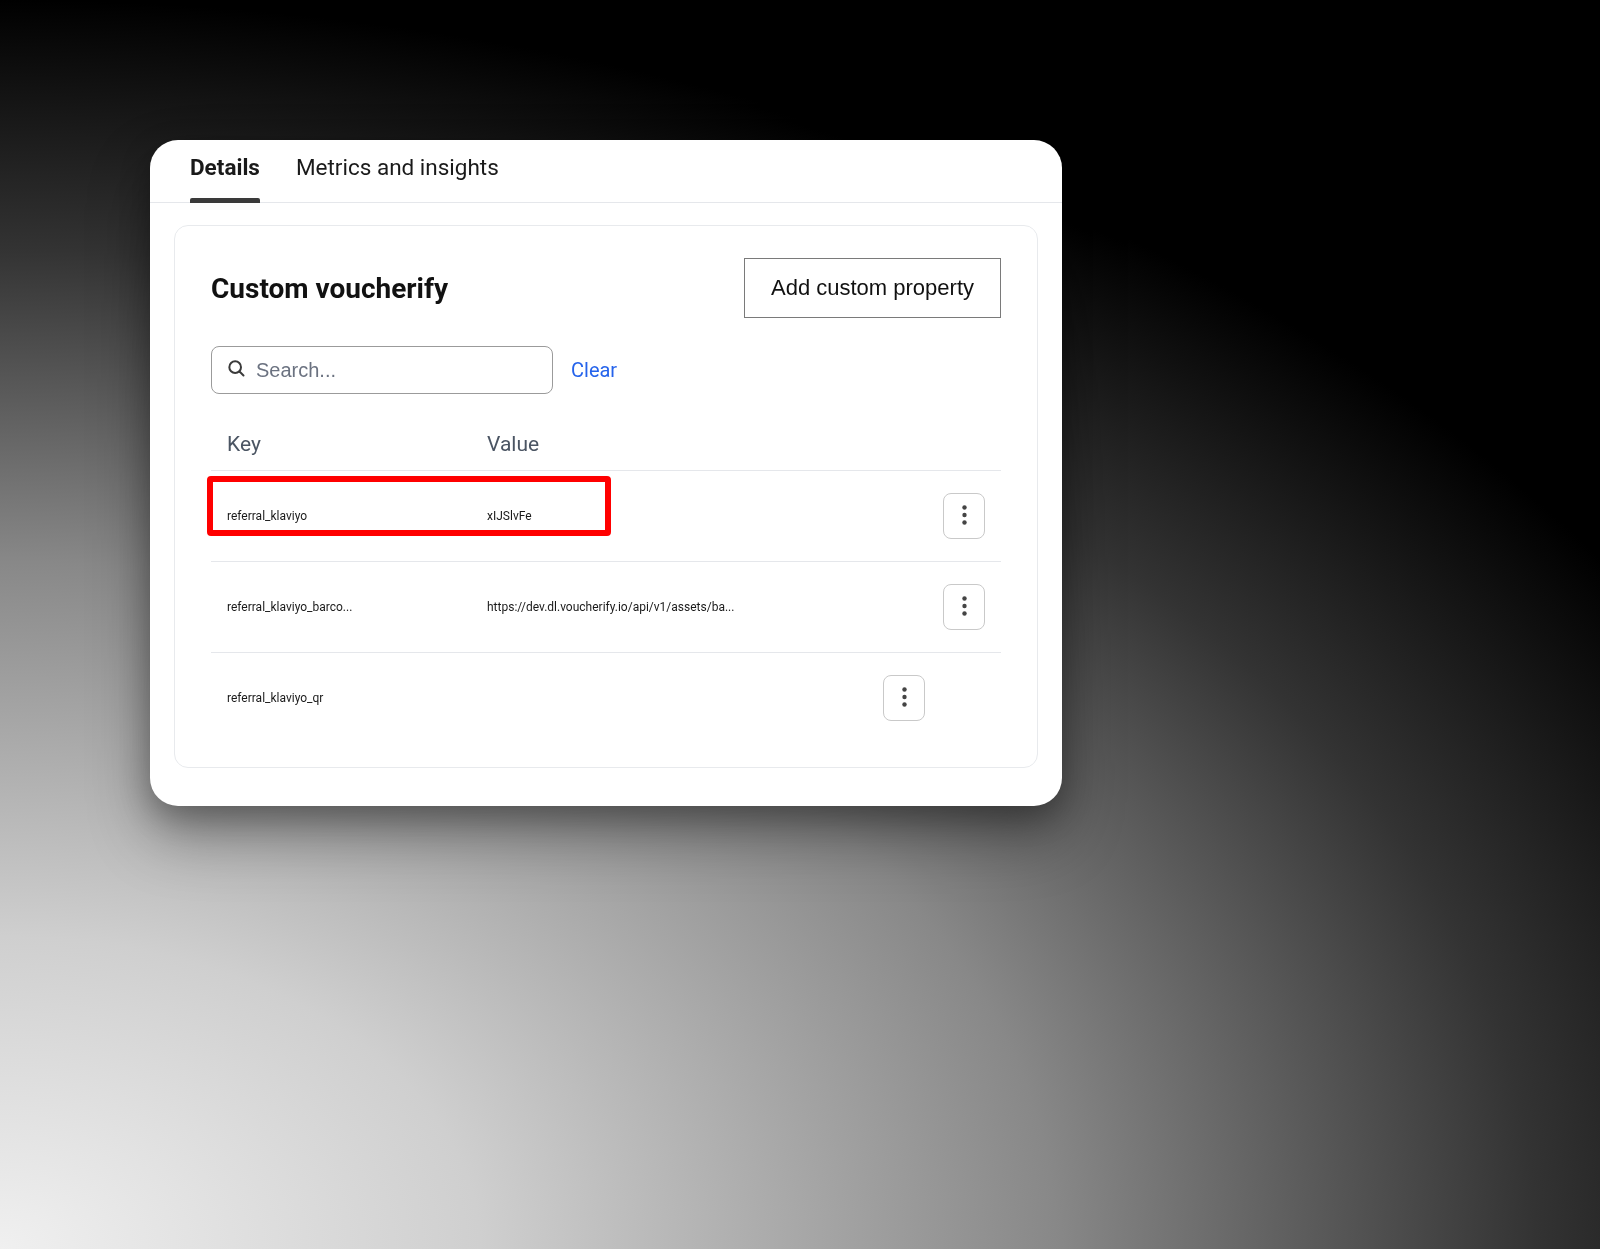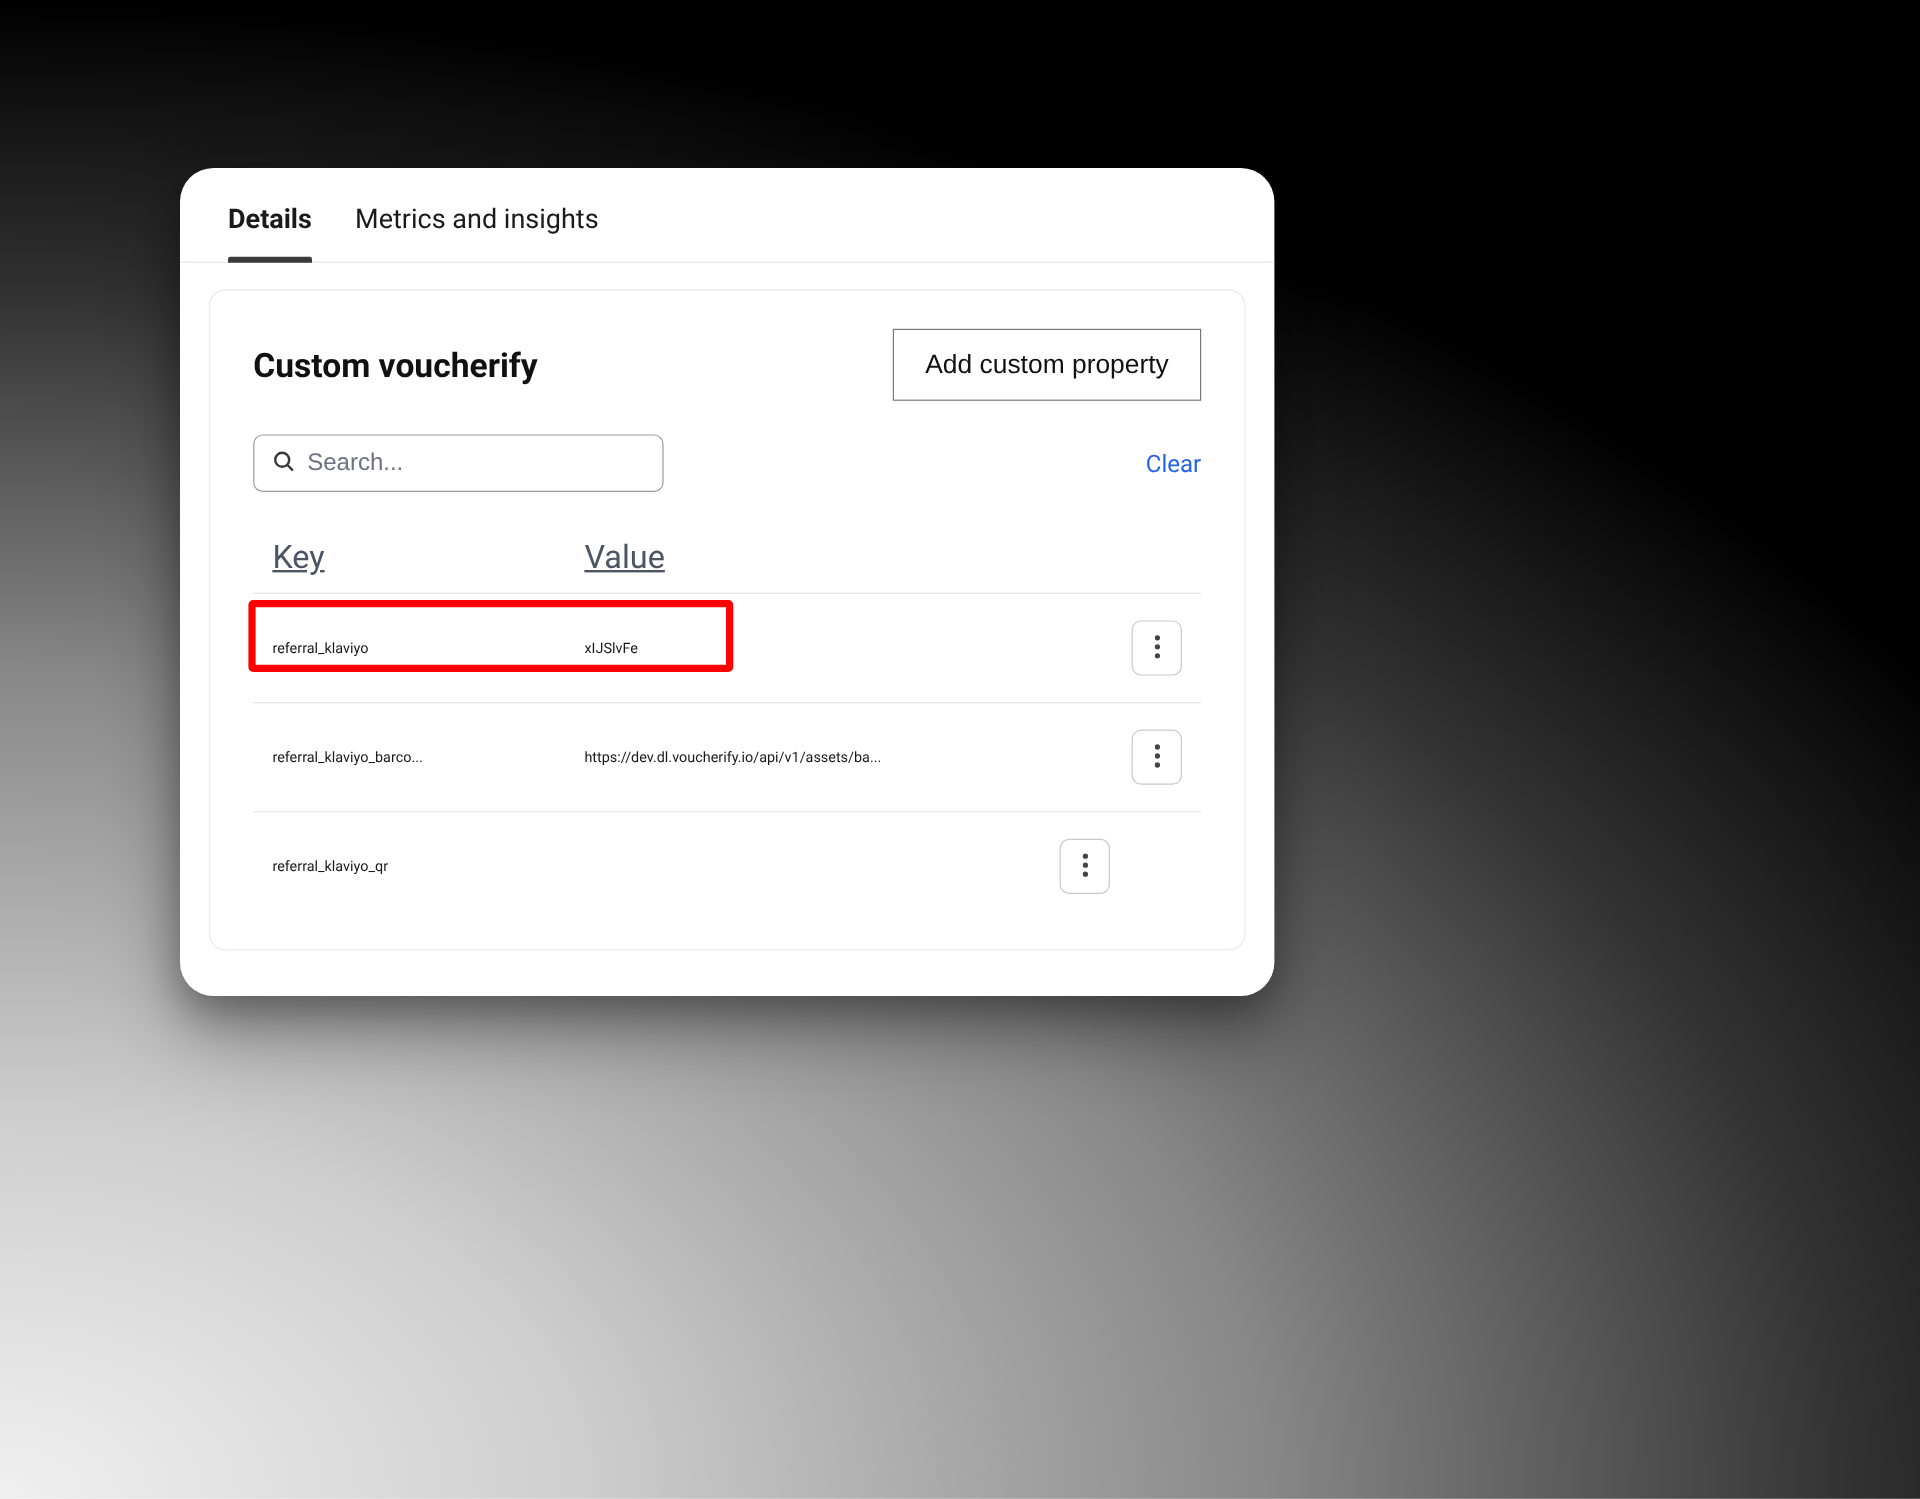--- a/index.html
+++ b/index.html
@@ -18,21 +18,21 @@
     top: 140px;
     width: 912px;
     background: #fff;
     border-radius: 28px;
     box-shadow: 0 30px 60px rgba(0,0,0,0.35), 0 10px 30px rgba(0,0,0,0.25);
     overflow: hidden;
   }
   .tabs {
     display: flex;
     gap: 36px;
-    padding: 24px 40px 0 40px;
+    padding: 8px 40px 0 40px;
     border-bottom: 1px solid #e5e7eb;
   }
   .tab {
     font-size: 22.5px;
     color: #1a1a1a;
     padding: 6px 0 22px 0;
     cursor: pointer;
     position: relative;
   }
   .tab.active {
@@ -71,21 +71,20 @@
     border: 1.5px solid #7a7a7a;
     border-radius: 0;
     padding: 16px 26px;
     cursor: pointer;
   }
   .search-row {
     display: flex;
     align-items: center;
     gap: 18px;
     margin-bottom: 24px;
-    justify-content: space-between;
   }
   .search-box {
     display: flex;
     align-items: center;
     gap: 10px;
     width: 342px;
     height: 48px;
     border: 1.5px solid #9b9b9b;
     border-radius: 8px;
     padding: 0 14px;
@@ -106,23 +105,22 @@
     cursor: pointer;
   }
   .table {
     width: 100%;
   }
   .thead {
     display: grid;
     grid-template-columns: 260px 1fr 60px;
     padding: 14px 16px;
     color: #4b5563;
-    font-size: 27px;
+    font-size: 21px;
     border-bottom: 1px solid #e5e7eb;
-    text-decoration: underline;
   }
   .trow {
     display: grid;
     grid-template-columns: 260px 1fr 60px;
     align-items: center;
     padding: 22px 16px;
     border-bottom: 1px solid #e5e7eb;
     font-size: 12px;
     color: #1a1a1a;
     position: relative;

